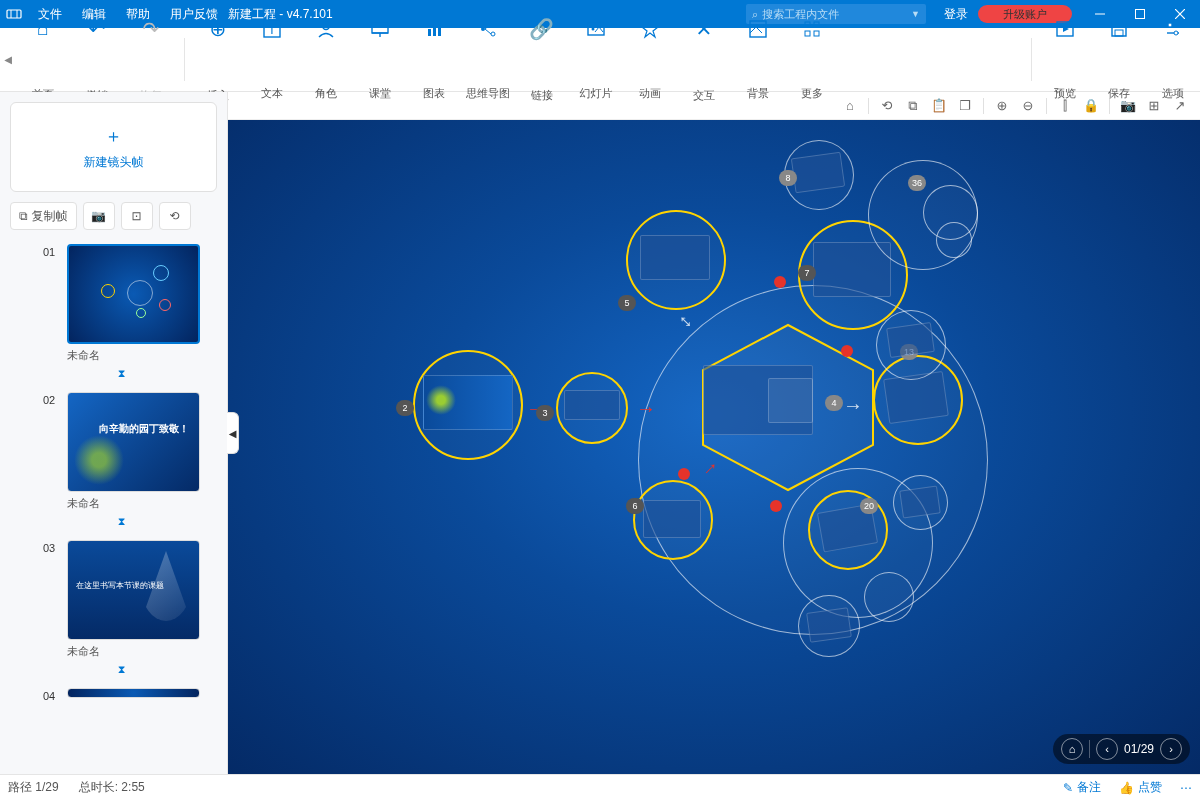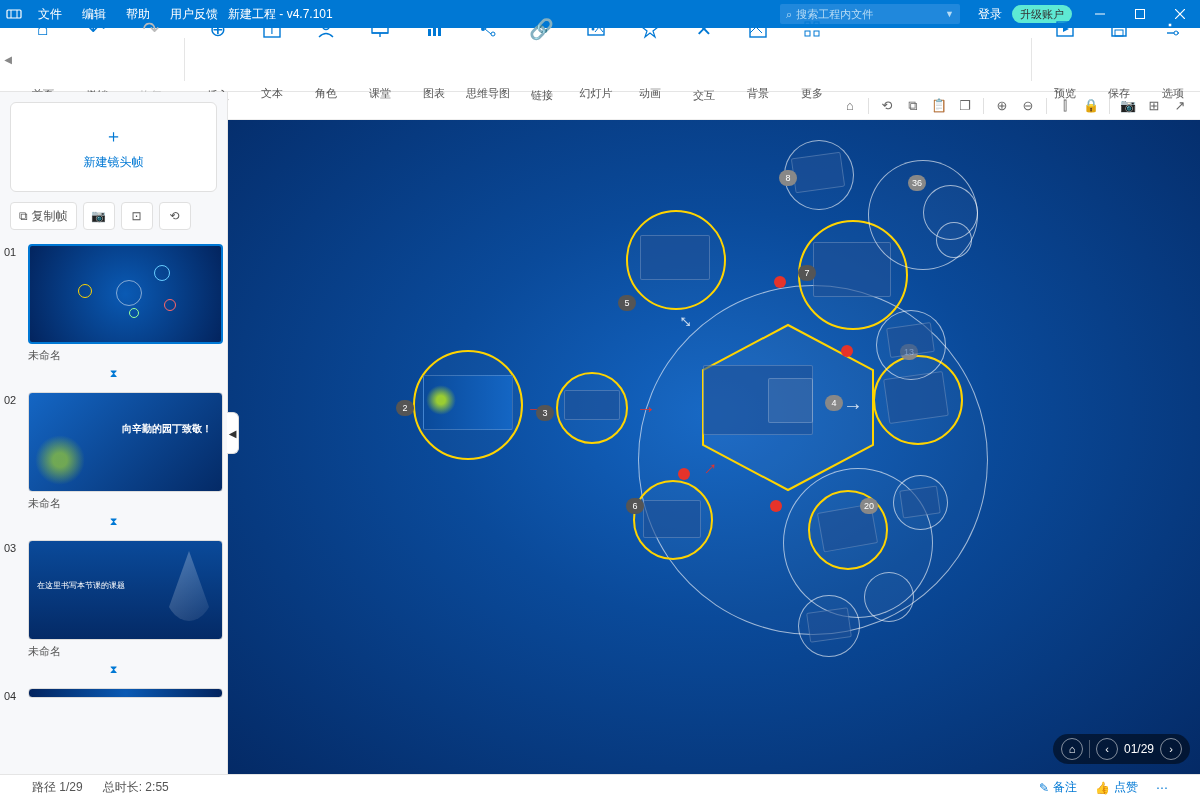--- a/index.html
+++ b/index.html
@@ -7,21 +7,21 @@
 
 
 .titlebar { height: 28px; background: #0078d4; display: flex; align-items: center; color: #fff; font-size: 12px; }
 .titlebar .logo { width: 28px; height: 28px; display: flex; align-items: center; justify-content: center; }
 .titlebar .menu-item { padding: 0 10px; height: 28px; display: flex; align-items: center; cursor: pointer; }
 .titlebar .title { flex: 1; text-align: left; }
 .titlebar .search { width: 180px; height: 20px; background: #2088dc; border-radius: 2px; display: flex; align-items: center; padding: 0 6px; margin-right: 8px; }
 .titlebar .search input { flex: 1; background: none; border: none; outline: none; color: #fff; font-size: 11px; }
 .titlebar .search input::placeholder { color: #b8dcf5; }
 .titlebar .login { padding: 0 10px; }
-.titlebar .upgrade { background: #5eead4; color: #333; border-radius: 10px; height: 18px; padding: 0 8px; display: flex; align-items: center; font-size: 11px; margin-right: 8px; }
+.titlebar .upgrade { background: #ef4444; color: #333; border-radius: 10px; height: 18px; padding: 0 25px; display: flex; align-items: center; font-size: 11px; margin-right: 8px; }
 .titlebar .winbtn { width: 40px; height: 28px; display: flex; align-items: center; justify-content: center; }
 
 
 .toolbar { height: 64px; background: #fff; border-bottom: 1px solid #e5e5e5; display: flex; align-items: stretch; position: relative; }
 .toolbar .nav-arrow { width: 16px; display: flex; align-items: center; justify-content: center; color: #888; font-size: 10px; }
 .toolbar .tool-group { display: flex; }
 .toolbar .sep { width: 1px; background: #e5e5e5; margin: 10px 6px; }
 .toolbar .tool { width: 54px; display: flex; flex-direction: column; align-items: center; justify-content: center; gap: 4px; cursor: pointer; color: #0078d4; }
 .toolbar .tool.disabled { color: #bbb; }
 .toolbar .tool .ico { font-size: 20px; height: 24px; display: flex; align-items: center; }
@@ -31,21 +31,21 @@
 
 
 .main { flex: 1; display: flex; min-height: 0; }
 
 
 .sidebar { width: 228px; background: #f7f8fa; display: flex; flex-direction: column; border-right: 1px solid #e5e5e5; position: relative; }
 .new-frame { margin: 10px; border: 1px solid #e0e0e0; border-radius: 6px; background: #fff; height: 90px; display: flex; flex-direction: column; align-items: center; justify-content: center; gap: 6px; color: #0078d4; cursor: pointer; }
 .action-row { display: flex; gap: 6px; padding: 0 10px 8px; }
 .action-row .abtn { flex: 0 0 auto; height: 28px; border: 1px solid #e0e0e0; border-radius: 4px; background: #fff; display: flex; align-items: center; justify-content: center; font-size: 12px; color: #555; cursor: pointer; padding: 0 8px; }
 .action-row .abtn.iconly { width: 32px; padding: 0; }
-.slides { flex: 1; overflow-y: auto; padding: 6px 4px; }
+.slides { flex: 1; overflow-y: auto; padding: 6px 27px; margin-left: 16px; }
 .slide-item { margin-bottom: 12px; display: flex; flex-direction: column; }
 .slide-row { display: flex; align-items: flex-start; gap: 6px; }
 .slide-num { width: 18px; font-size: 11px; color: #333; padding-top: 2px; }
 .slide-thumb { flex: 1; height: 100px; border-radius: 4px; background: radial-gradient(circle at 50% 50%, #0a5ab4, #03245e); border: 1px solid #ddd; position: relative; overflow: hidden; }
 .slide-item.active .slide-thumb { border: 2px solid #0078d4; }
 .slide-name { font-size: 11px; color: #555; padding: 4px 0 2px 24px; }
 .slide-icon { font-size: 11px; color: #0078d4; text-align: center; padding-top: 2px; }
 
 
 .collapse-handle { position: absolute; right: -12px; top: 50%; transform: translateY(-50%); width: 12px; height: 42px; background: #fff; border: 1px solid #ddd; border-left: none; border-radius: 0 6px 6px 0; display: flex; align-items: center; justify-content: center; font-size: 10px; color: #333; cursor: pointer; z-index: 5; }
@@ -73,21 +73,21 @@
 .canvas-nav { position: absolute; right: 10px; bottom: 10px; height: 30px; background: rgba(0,0,0,0.5); border-radius: 15px; display: flex; align-items: center; padding: 0 8px; gap: 6px; color: #fff; font-size: 12px; }
 .canvas-nav .nbtn { width: 22px; height: 22px; border-radius: 50%; border: 1px solid rgba(255,255,255,0.5); display: flex; align-items: center; justify-content: center; cursor: pointer; font-size: 11px; }
 .canvas-nav .nsep { width: 1px; height: 18px; background: rgba(255,255,255,0.3); }
 
 
 .notes { height: 56px; border-top: 1px solid #e5e5e5; background: #fff; padding: 10px 14px; position: relative; }
 .notes textarea { width: 95%; height: 100%; border: none; outline: none; resize: none; font-size: 12px; color: #aaa; }
 .notes .expand { position: absolute; right: 10px; bottom: 8px; color: #888; cursor: pointer; font-size: 12px; }
 
 
-.statusbar { height: 26px; border-top: 1px solid #e5e5e5; background: #fff; display: flex; align-items: center; padding: 0 32px; font-size: 12px; color: #555; }
+.statusbar { height: 26px; border-top: 1px solid #e5e5e5; background: #fff; display: flex; align-items: center; padding: 0 8px; font-size: 12px; color: #555; }
 .statusbar .stat { margin-right: 20px; }
 .statusbar .right-actions { margin-left: auto; display: flex; gap: 18px; color: #0078d4; }
 .statusbar .ract { cursor: pointer; display: flex; align-items: center; gap: 4px; }
 
 
 .thumb-mind { position: absolute; inset: 0; }
 .thumb-mind .mc { position: absolute; border-radius: 50%; border: 1px solid; }
 svg { display: block; }
 </style>
 </head>

